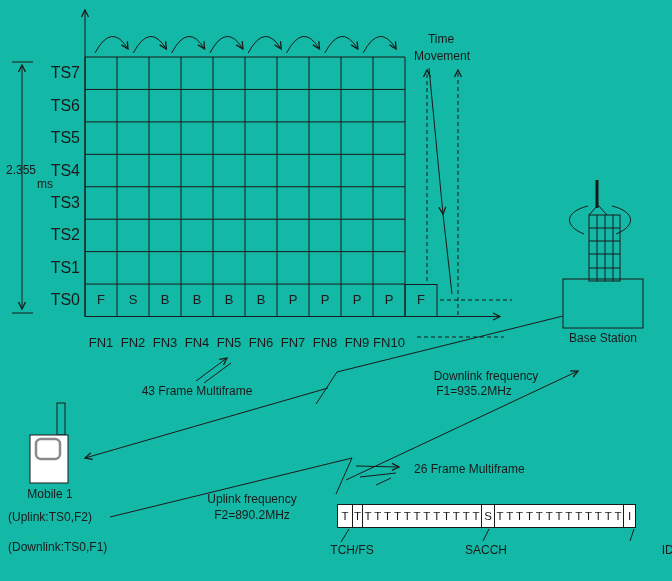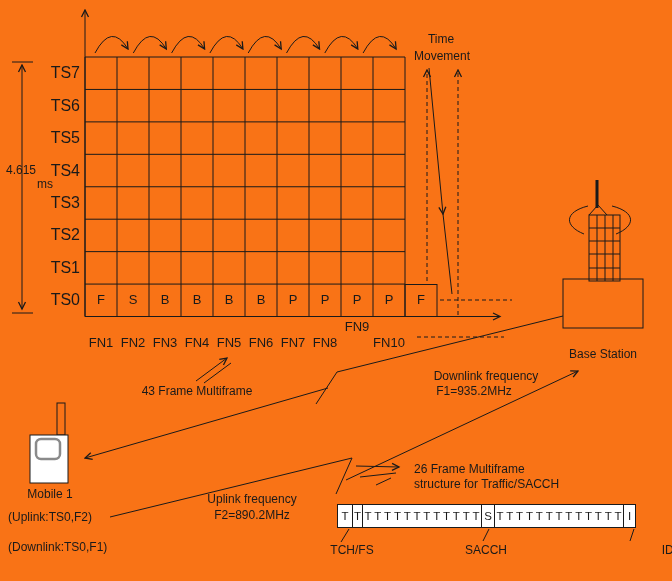--- a/index.html
+++ b/index.html
@@ -1,17 +1,17 @@
 <!DOCTYPE html>
 <html><head>
 <meta charset="utf-8">
 <style>
   html,body{margin:0;padding:0;background:#fff;}
   #stage{
-    position:relative;width:672px;height:581px;background:#f97316;
+    position:relative;width:672px;height:581px;background:#14b8a6;
     font-family:"Liberation Sans","DejaVu Sans",sans-serif;color:#1a1a1a;
     overflow:hidden;
   }
   #lines{position:absolute;left:0;top:0;width:672px;height:581px;}
   .lbl{position:absolute;font-size:12px;line-height:14px;white-space:nowrap;color:#1a1a1a;}
   .ctr{transform:translateX(-50%);text-align:center;}
   .ts-label{position:absolute;width:50px;text-align:right;font-size:16px;line-height:14px;transform:translateY(-50%);}
   .fn-label{position:absolute;width:44px;text-align:center;font-size:13px;line-height:14px;transform:translateX(-50%);}
   .burst-letter{position:absolute;width:30px;text-align:center;font-size:13px;line-height:14px;transform:translate(-50%,-50%);}
   #strip{position:absolute;left:337px;top:504px;height:24px;display:flex;}
@@ -133,35 +133,34 @@
     <g stroke="#1a1a1a" stroke-width="1">
       <line x1="349" y1="529" x2="341" y2="542"></line>
       <line x1="489" y1="529" x2="483" y2="541"></line>
       <line x1="634" y1="529" x2="630" y2="541"></line>
     </g>
   </svg>
 
   <div class="lbl ctr" style="left:441px;top:32px;">Time</div>
   <div class="lbl ctr" style="left:442px;top:49px;">Movement</div>
 
-  <div class="lbl ctr" style="left:21px;top:163px;">4.615</div>
+  <div class="lbl ctr" style="left:21px;top:163px;">2.355</div>
   <div class="lbl ctr" style="left:21px;top:177px;margin-left:24px;">ms</div>
 
   <div class="lbl ctr" style="left:197px;top:384px;">43 Frame Multiframe</div>
 
   <div class="lbl ctr" style="left:486px;top:369px;">Downlink frequency</div>
   <div class="lbl ctr" style="left:474px;top:384px;">F1=935.2MHz</div>
 
   <div class="lbl ctr" style="left:252px;top:492px;">Uplink frequency</div>
   <div class="lbl ctr" style="left:252px;top:508px;">F2=890.2MHz</div>
 
   <div class="lbl" style="left:414px;top:462px;">26 Frame Multiframe</div>
-  <div class="lbl" style="left:414px;top:477px;">structure for Traffic/SACCH</div>
-
-  <div class="lbl ctr" style="left:603px;top:331px;margin-top:16px;">Base Station</div>
+
+  <div class="lbl ctr" style="left:603px;top:331px;">Base Station</div>
 
   <div class="lbl ctr" style="left:50px;top:487px;">Mobile 1</div>
   <div class="lbl" style="left:8px;top:510px;">(Uplink:TS0,F2)</div>
   <div class="lbl" style="left:8px;top:540px;text-align:right;">(Downlink:TS0,F1)</div>
 
   <div class="lbl ctr" style="left:352px;top:543px;">TCH/FS</div>
   <div class="lbl ctr" style="left:486px;top:543px;">SACCH</div>
   <div class="lbl ctr" style="left:628px;top:543px;margin-left:47px;">IDLE</div>
 
   <div id="ts-labels">
@@ -176,21 +175,21 @@
     </div>
   <div id="fn-labels">
       <div class="fn-label" style="left: 101px; top: 336px;">FN1</div>
       <div class="fn-label" style="left: 133px; top: 336px;">FN2</div>
       <div class="fn-label" style="left: 165px; top: 336px;">FN3</div>
       <div class="fn-label" style="left: 197px; top: 336px;">FN4</div>
       <div class="fn-label" style="left: 229px; top: 336px;">FN5</div>
       <div class="fn-label" style="left: 261px; top: 336px;">FN6</div>
       <div class="fn-label" style="left: 293px; top: 336px;">FN7</div>
       <div class="fn-label" style="left: 325px; top: 336px;">FN8</div>
-      <div class="fn-label" style="left: 357px; top: 320px;">FN9</div>
+      <div class="fn-label" style="left: 357px; top: 336px;">FN9</div>
       <div class="fn-label" style="left: 389px; top: 336px;">FN10</div>
     </div>
   <div id="ts0-letters">
       <div class="burst-letter" style="left: 101px; top: 300.281px;">F</div>
       <div class="burst-letter" style="left: 133px; top: 300.281px;">S</div>
       <div class="burst-letter" style="left: 165px; top: 300.281px;">B</div>
       <div class="burst-letter" style="left: 197px; top: 300.281px;">B</div>
       <div class="burst-letter" style="left: 229px; top: 300.281px;">B</div>
       <div class="burst-letter" style="left: 261px; top: 300.281px;">B</div>
       <div class="burst-letter" style="left: 293px; top: 300.281px;">P</div>

